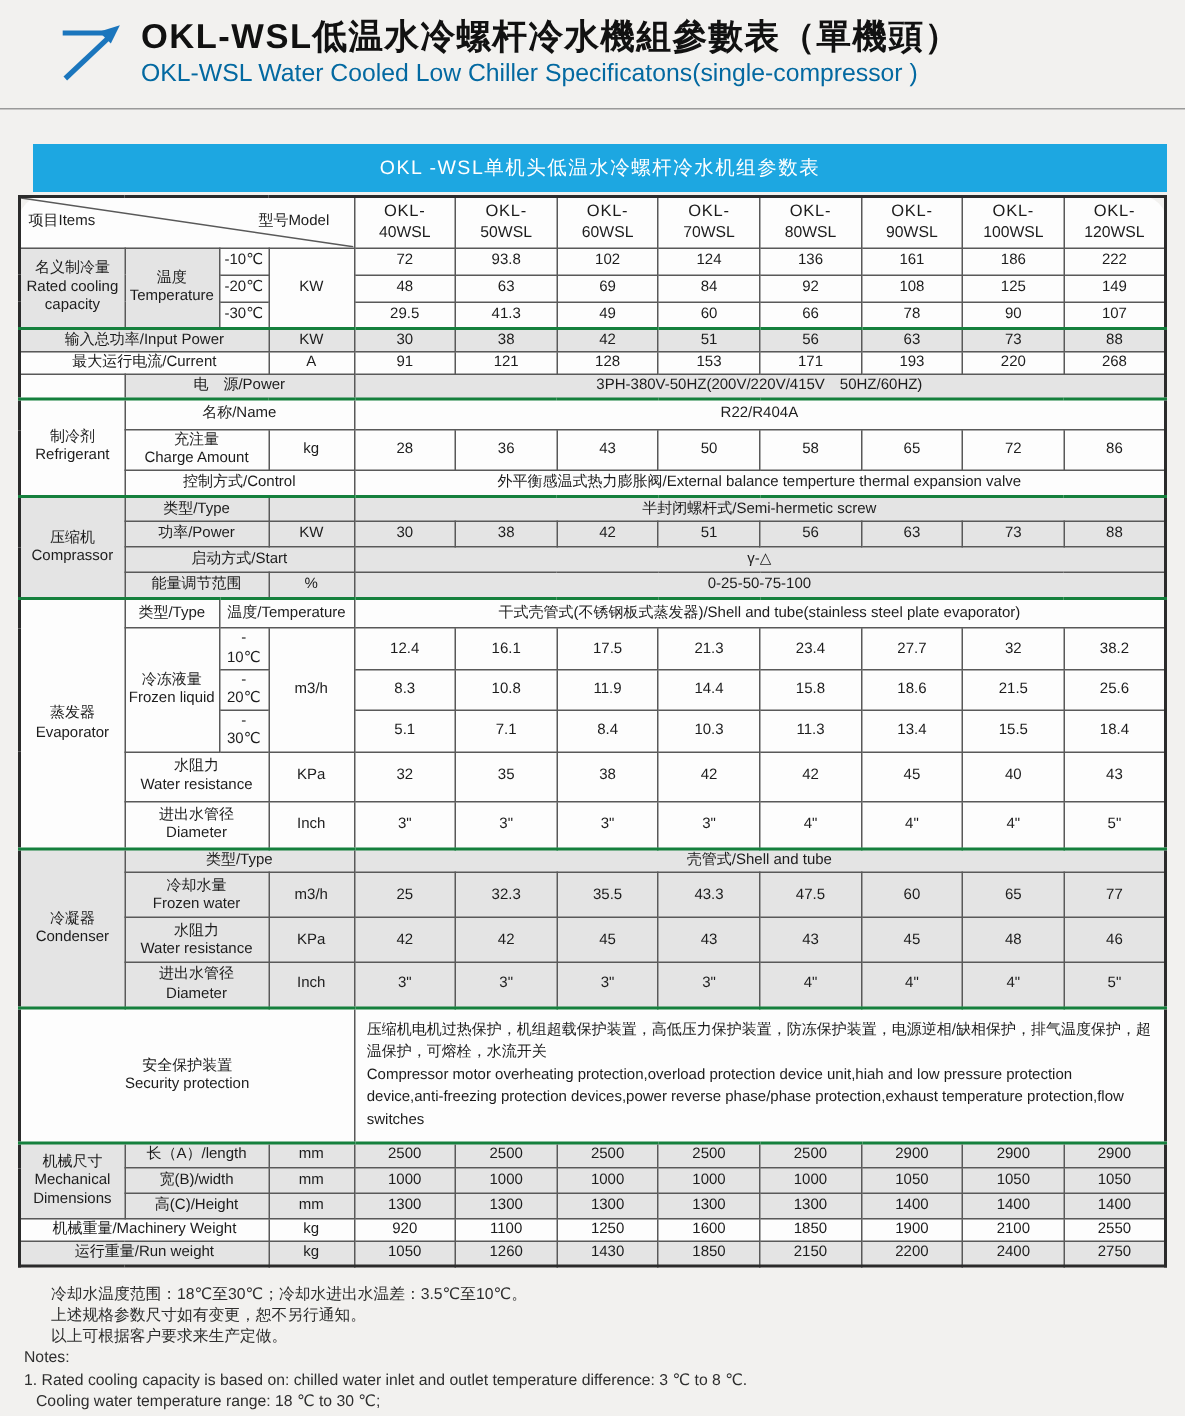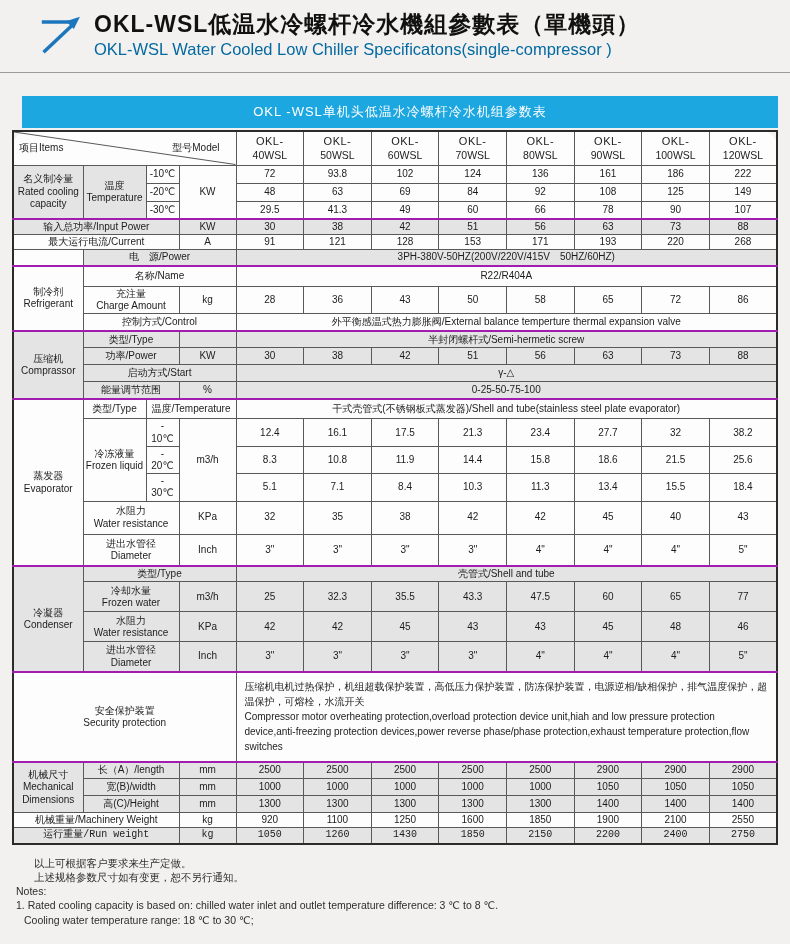--- a/index.html
+++ b/index.html
@@ -17,21 +17,21 @@
   .banner { margin: 23px 12px 0 22px; height: 32px; background: #1da7e1;
             color: #fff; font-size: 13px; display: flex; align-items: center; justify-content: center;
             letter-spacing: 1px; text-align: center; }
 
   
   .tbl-wrap { margin: 2px 12px 0 12px; }
   table { border-collapse: collapse; width: 766px; table-layout: fixed; background: #fdfdfd; border-radius: 19px; }
   td { border: 1px solid #595959; text-align: center; vertical-align: middle;
        padding: 1px 2px; font-size: 10px; line-height: 1.22; color:#1c1c1c; }
   table { border: 2px solid #2b2b2b; }
-  tr.thick td { border-top: 2px solid #a21caf; }
+  tr.thick td { border-top: 2px solid #15803d; }
   td.shade { background: #e4e4e4; }
   td.txtL { text-align: left; padding: 5px 8px; line-height: 1.5; }
   td.txtL div { margin: 0; }
   .model-hd div:first-child { font-size: 11px; letter-spacing: .5px; }
   .model-hd div:last-child  { font-size: 10.5px; }
   td.diag { position: relative; overflow: hidden; }
   td.diag svg { position:absolute; left:0; top:0; width:100%; height:100%; }
   .corner-items { position:absolute; left:5px; top:50%; transform: translateY(-50%); font-size:10px; }
   .corner-model { position:absolute; right:16px; top:50%; transform: translateY(-50%); font-size:10px; }
 
@@ -425,35 +425,36 @@
           <td>kg</td>
           <td>920</td>
           <td>1100</td>
           <td>1250</td>
           <td>1600</td>
           <td>1850</td>
           <td>1900</td>
           <td>2100</td>
           <td>2550</td>
         </tr>
-        <tr style="height: 15px; font-family: Liberation Mono, monospace;">
+        <tr style="height: 15px;">
           <td class="shade" colspan="3">运行重量/Run weight</td>
           <td class="shade">kg</td>
           <td class="shade">1050</td>
           <td class="shade">1260</td>
           <td class="shade">1430</td>
           <td class="shade">1850</td>
           <td class="shade">2150</td>
           <td class="shade">2200</td>
           <td class="shade">2400</td>
           <td class="shade">2750</td>
         </tr>
       </tbody>
   </table>
 </div>
 
 <div class="notes">
+    <div style="padding-left: 18px;">冷却水温度范围：18℃至30℃；冷却水进出水温差：3.5℃至10℃。</div>
+    <div style="padding-left: 18px;">上述规格参数尺寸如有变更，恕不另行通知。</div>
     <div style="padding-left: 18px;">以上可根据客户要求来生产定做。</div>
-    <div style="padding-left: 18px;">上述规格参数尺寸如有变更，恕不另行通知。</div>
     <div style="padding-left: 0px;">Notes:</div>
     <div style="padding-left: 0px;">1. Rated cooling capacity is based on: chilled water inlet and outlet temperature  difference: 3 ℃ to 8 ℃.</div>
     <div style="padding-left: 8px;">Cooling water temperature  range: 18 ℃ to 30 ℃;</div>
   </div>
 
 </body></html>

